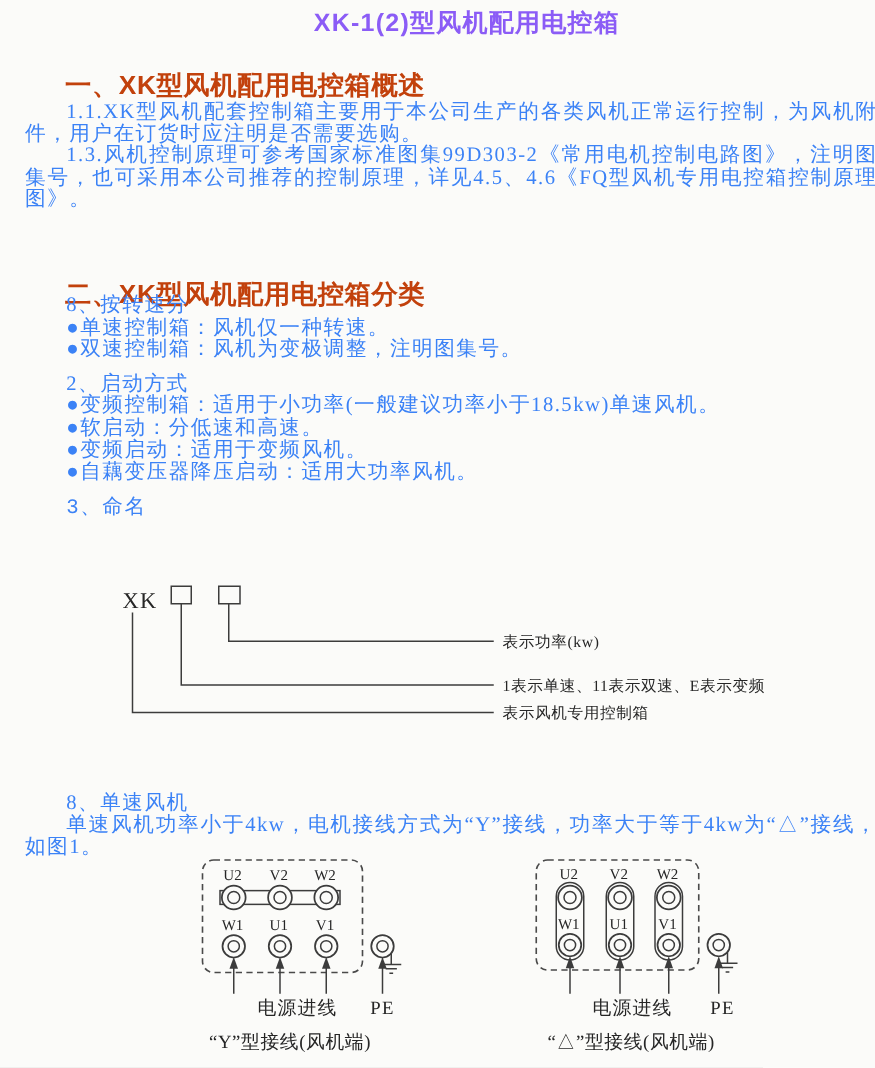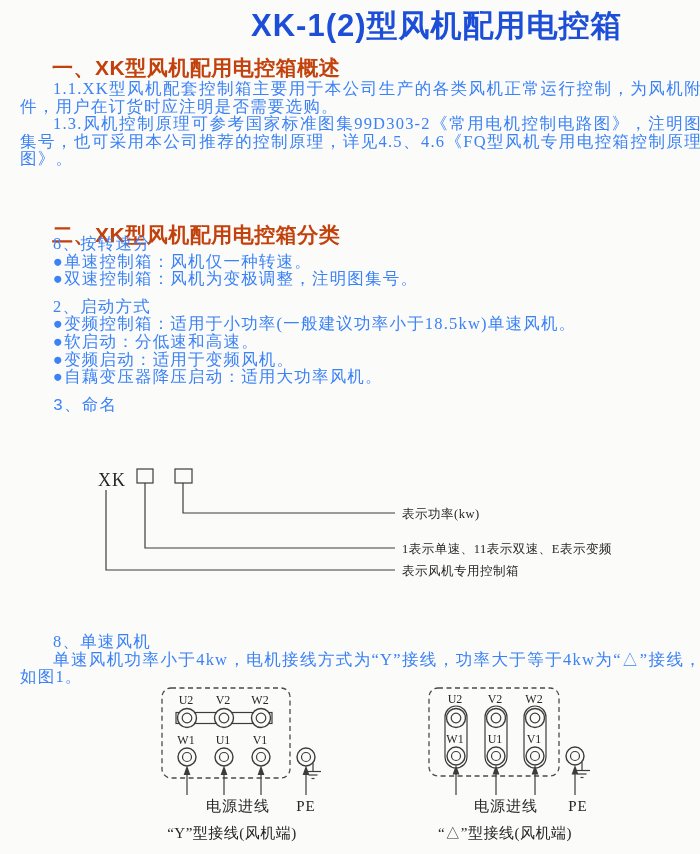--- a/index.html
+++ b/index.html
@@ -4,21 +4,21 @@
 <style>
   html,body{margin:0;padding:0;background:#e8e8e6;}
   .page{
     position:relative; width:700px; height:854px; margin:0 auto;
     background:#fbfbf9; color:#222; overflow:hidden;
     font-family:"Liberation Serif", serif;
   }
   .title{
     position:absolute; left:251px; top:5px; margin:0;
     font-family:"Liberation Sans", sans-serif;
-    font-size:31px; font-weight:700; color:#1d4ed8; letter-spacing:1px;
+    font-size:20px; font-weight:700; color:#8b5cf6; letter-spacing:1px;
     white-space:nowrap;
   }
   .sec{
     position:absolute; left:48px; margin:4px;
     font-family:"Liberation Sans", sans-serif;
     font-size:21px; font-weight:700; color:#c2410c; letter-spacing:0.5px;
     white-space:nowrap;
   }
   .textblock{
     position:absolute; left:20px; width:682px;

